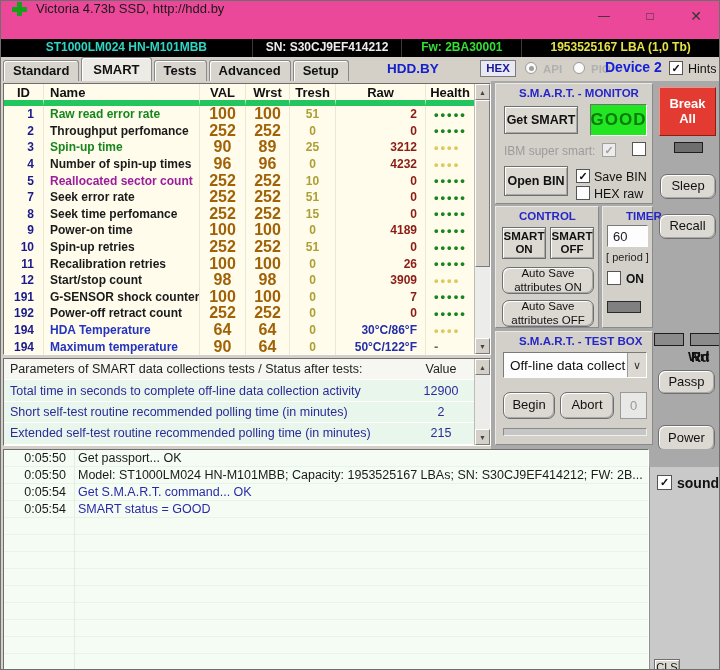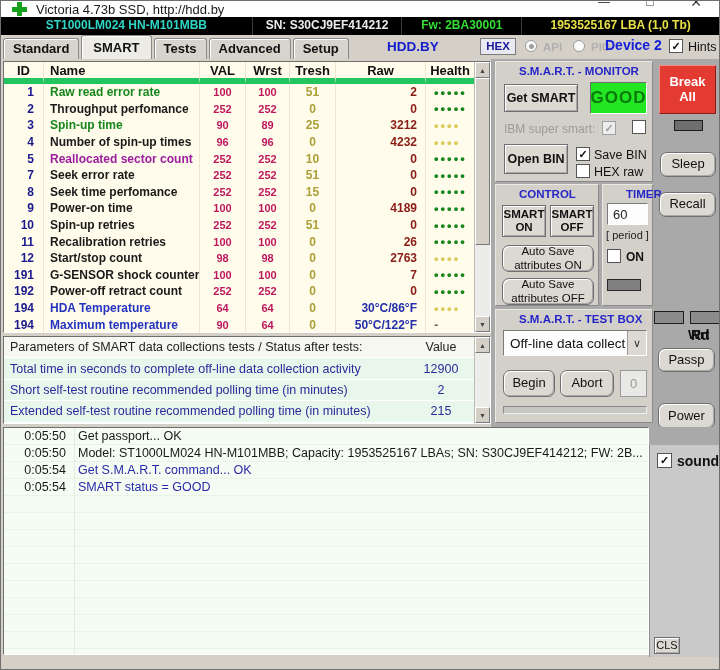--- a/index.html
+++ b/index.html
@@ -1,20 +1,20 @@
 <!DOCTYPE html>
 <html><head>
 <meta charset="utf-8">
 <style>
   * { margin:0; padding:0; box-sizing:border-box; }
   body { font-family:"Liberation Sans", sans-serif; background:#888; }
   .window { position:relative; width:720px; height:670px; background:#d4d0c8; border:1px solid #6f6f6f; overflow:hidden; }
 
   
-  .titlebar { position:relative; height:16px; background:#ffffff; display:flex; align-items:flex-end; }
+  .titlebar { position:relative; height:38px; background:#ec4899; display:flex; align-items:flex-start; }
   .app-icon { position:relative; width:16px; height:16px; margin:0 9px 0 10px; }
   .app-icon .pv { position:absolute; left:6px; top:1px; width:5px; height:14px; background:#16a01c; }
   .app-icon .ph { position:absolute; left:1px; top:6px; width:15px; height:5px; background:#16a01c; }
   .title-text { font-size:13px; color:#1a1a1a; }
   .win-btns { margin-left:auto; display:flex; height:30px; }
   .win-btn { width:46px; height:30px; display:flex; align-items:center; justify-content:center; font-size:12px; color:#333; }
   .win-btn.close { font-size:14px; }
 
   
   .infobar { height:18px; background:#000; display:flex; font-weight:bold; font-size:12px; line-height:17px; }
@@ -52,21 +52,21 @@
   .smart-table { position:absolute; left:2px; top:2px; width:488px; height:272px; background:#fffcec;
                  border:1px solid; border-color:#6f6f6f #fff #fff #6f6f6f; display:flex; }
   .st-grid { flex:1; display:grid; grid-template-columns:40px 156px 46px 44px 46px 90px 1fr;
              grid-template-rows:22px repeat(15, 16.6px); }
   .st-grid > div { border-right:1px solid #ece7d2; overflow:hidden; white-space:nowrap; display:flex; align-items:center; }
   .st-grid > div:nth-child(7n) { border-right:none; }
   .hcell { font-weight:bold; font-size:13px; color:#111; justify-content:center; border-bottom:6px solid #22c55e; }
   .hcell.hname { justify-content:flex-start; padding-left:6px; }
   .c-id   { font-weight:bold; font-size:12px; color:#1a1a8c; justify-content:flex-end; padding-right:9px; }
   .c-name { font-weight:bold; font-size:12px; color:#1a1a1a; padding-left:6px; }
-  .c-val, .c-wrst { font-weight:bold; font-size:11px; color:#be185d; justify-content:center; }
+  .c-val, .c-wrst { font-weight:bold; font-size:16px; color:#a16207; justify-content:center; }
   .c-tresh { font-weight:bold; font-size:12px; color:#ab9f35; justify-content:center; }
   .c-raw  { font-weight:bold; font-size:12px; color:#8b1c15; justify-content:flex-end; padding-right:8px; }
   .c-health { font-weight:bold; font-size:13px; letter-spacing:2px; padding-left:8px; }
 
   
   .vscroll { width:16px; background:#ececea; border-left:1px solid #bdbdb5; display:flex; flex-direction:column; }
   .scroll-btn { height:16px; background:#d4d0c8; border:1px solid; border-color:#fff #7a7a7a #7a7a7a #fff;
                 font-size:7px; color:#444; display:flex; align-items:center; justify-content:center; }
   .scroll-track { flex:1; }
   .scroll-thumb { margin:0; height:70%; background:#d4d0c8; border:1px solid; border-color:#fff #7a7a7a #7a7a7a #fff; }
@@ -281,21 +281,21 @@
         <div class="c-wrst">100</div>
         <div class="c-tresh">0</div>
         <div class="c-raw" style="">26</div>
         <div class="c-health" style="color:#17871d">•••••</div>
 
         <div class="c-id">12</div>
         <div class="c-name" style="">Start/stop count</div>
         <div class="c-val">98</div>
         <div class="c-wrst">98</div>
         <div class="c-tresh">0</div>
-        <div class="c-raw" style="">2763</div>
+        <div class="c-raw" style="">3909</div>
         <div class="c-health" style="color:#dcca5a">••••</div>
 
         <div class="c-id">191</div>
         <div class="c-name" style="">G-SENSOR shock counter</div>
         <div class="c-val">100</div>
         <div class="c-wrst">100</div>
         <div class="c-tresh">0</div>
         <div class="c-raw" style="">7</div>
         <div class="c-health" style="color:#17871d">•••••</div>
 

